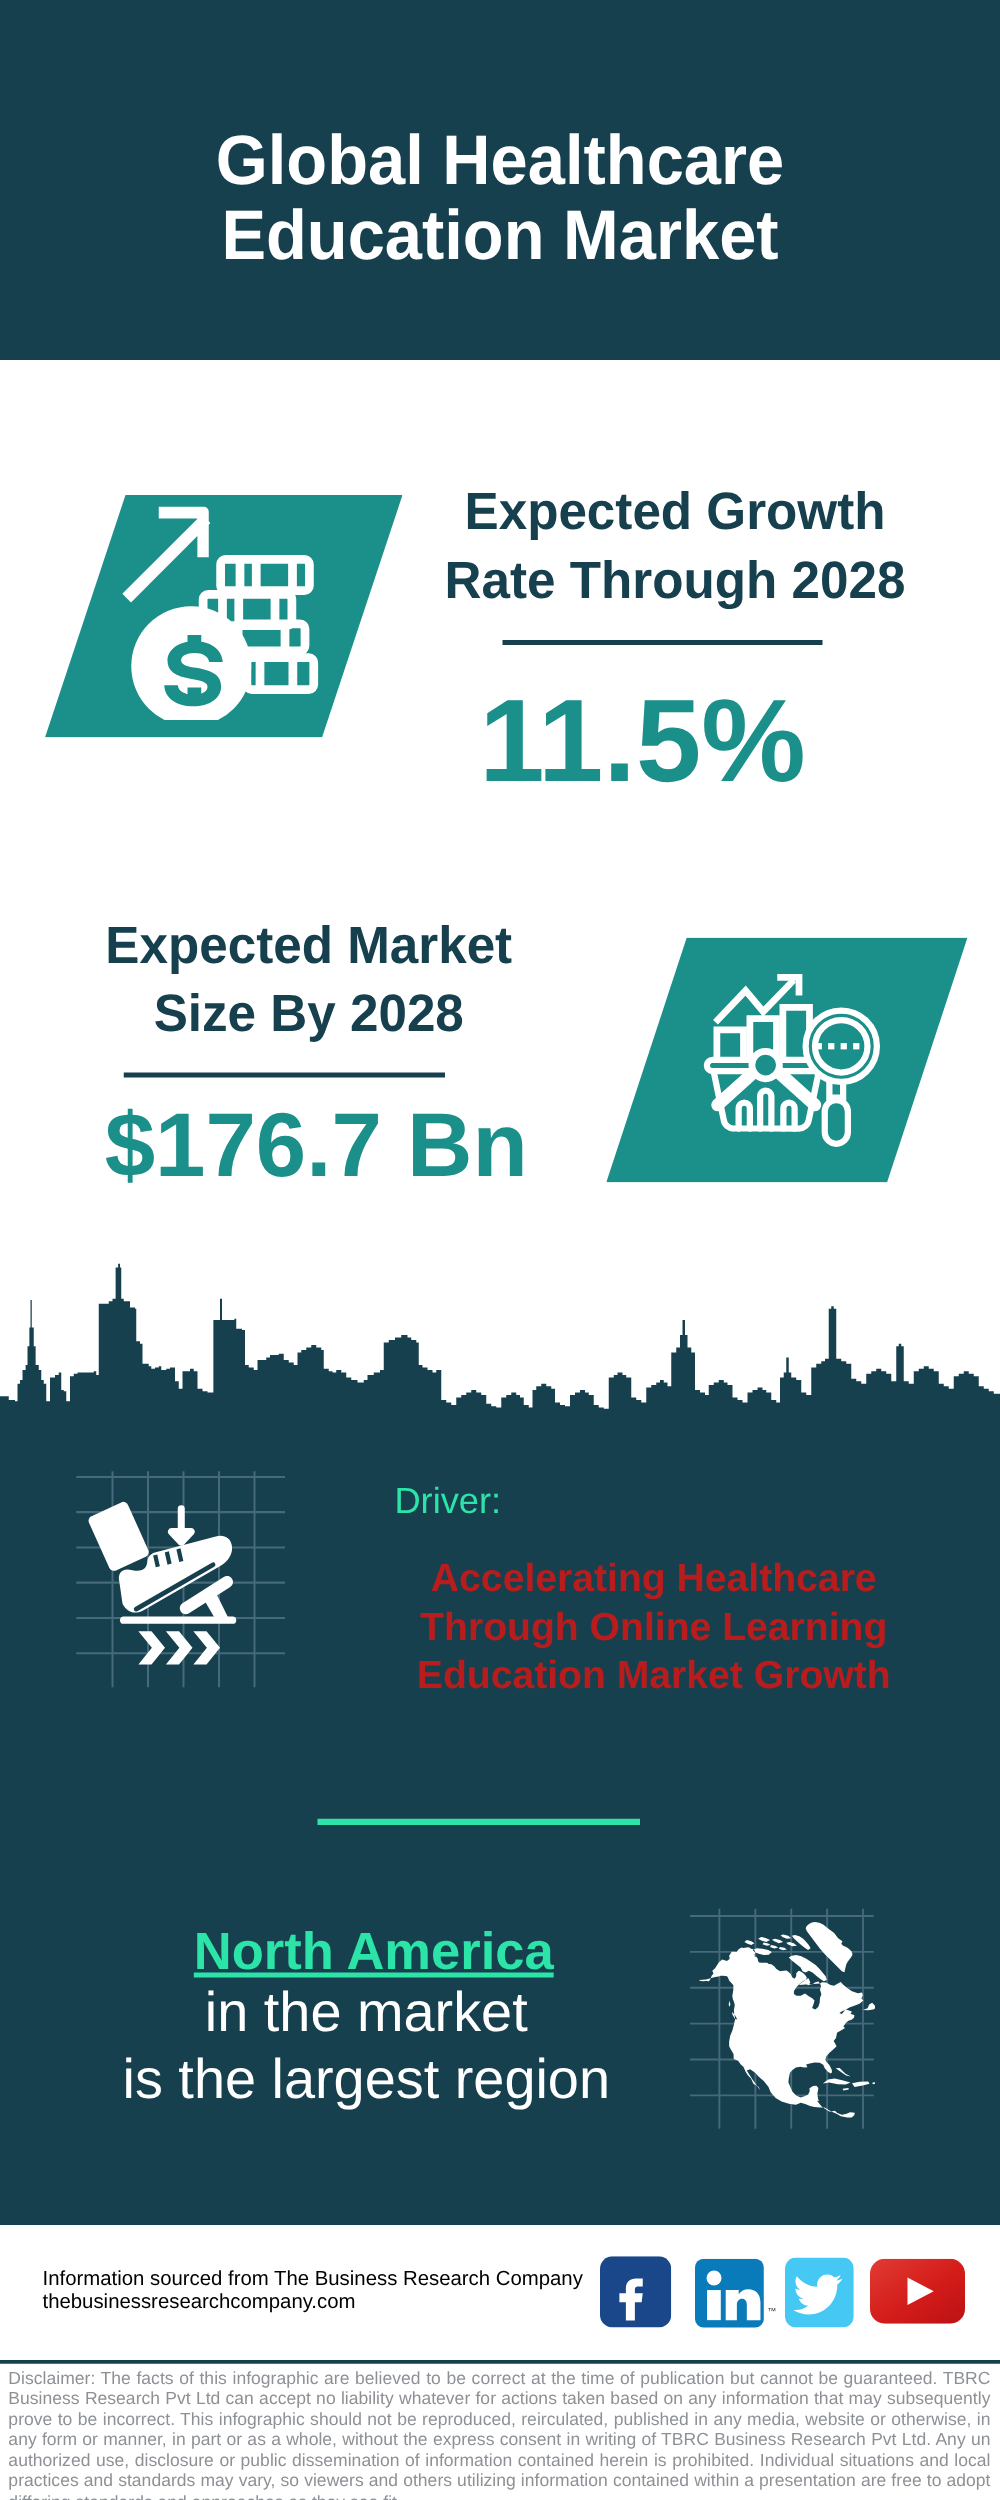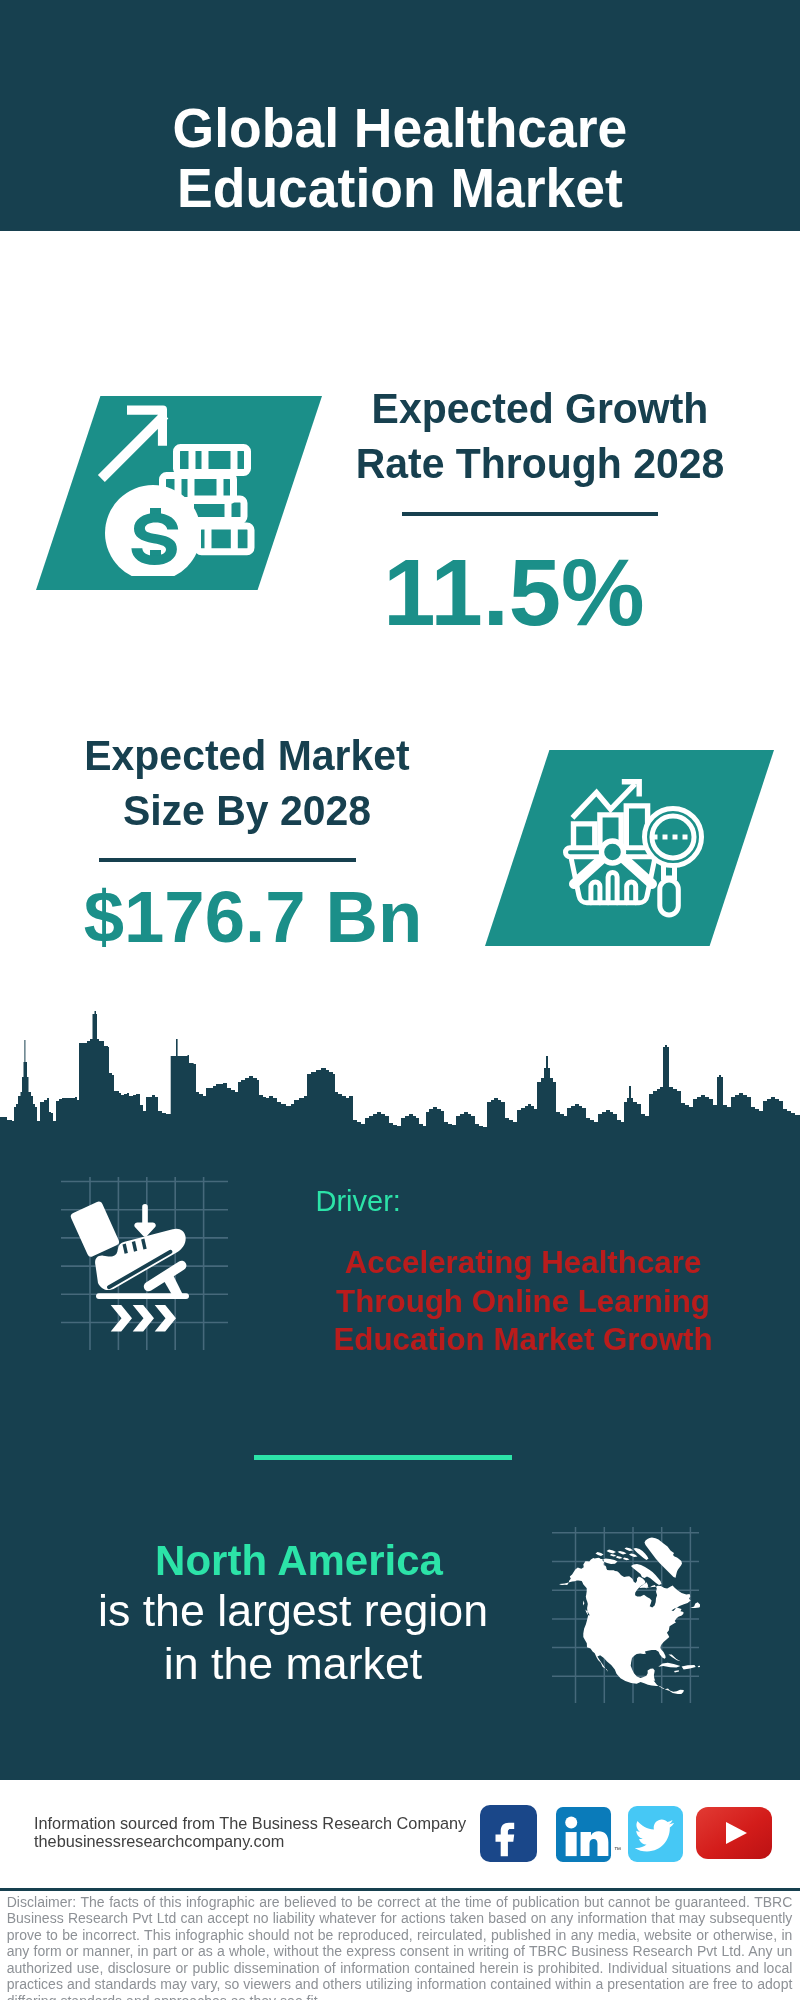--- a/index.html
+++ b/index.html
@@ -1,43 +1,43 @@
 <!DOCTYPE html>
 <html><head>
 <meta charset="utf-8">
 <style>
   html,body{margin:0;padding:0;}
   body{width:800px;height:2000px;background:#ffffff;font-family:"Liberation Sans",sans-serif;overflow:hidden;}
   .page{position:relative;width:800px;height:2000px;background:#fff;}
 
   
-  .hdr{position:absolute;left:0;top:0;width:800px;height:231px;background:#17404f;}
+  .hdr{position:absolute;left:0;top:0;width:800px;height:288px;background:#17404f;}
   .hdr-title{position:absolute;left:0;top:98px;width:800px;text-align:center;color:#fff;font-weight:bold;font-size:56px;line-height:60px;transform:scaleX(0.955);transform-origin:center top;}
 
   
   .para{position:absolute;background:#1b8f89;clip-path:polygon(64.4px 0, 100% 0, calc(100% - 64.4px) 100%, 0 100%);}
 
   
   .stat-label{position:absolute;color:#17404f;font-weight:bold;font-size:42px;line-height:55px;text-align:center;transform:scaleX(0.975);transform-origin:center top;white-space:nowrap;}
   .stat-rule{position:absolute;height:4px;background:#17404f;}
   .stat-value{position:absolute;color:#1b8f89;font-weight:bold;line-height:1;text-align:center;white-space:nowrap;}
 
   
   .darkmid{position:absolute;left:0;width:800px;background:#17404f;}
 
   .drv-h{position:absolute;color:#2ce3a8;font-weight:normal;font-size:29px;line-height:39px;text-align:left;}
   .drv-b{position:absolute;color:#b91c1c;font-weight:bold;font-size:31.3px;line-height:38.6px;text-align:center;white-space:nowrap;}
   .mid-rule{position:absolute;height:5px;background:#2ce3a8;}
-  .reg-h{position:absolute;color:#2ce3a8;font-weight:bold;font-size:42px;line-height:42px;text-align:center;white-space:nowrap;}
+  .reg-h{position:absolute;color:#2ce3a8;font-weight:bold;font-size:42px;line-height:42px;text-align:center;white-space:nowrap;text-decoration:underline;}
   .reg-b{position:absolute;color:#fff;font-size:44.7px;line-height:53px;text-align:center;white-space:nowrap;}
 
   
   .ftr{position:absolute;left:0;width:800px;background:#fff;}
   .ftr-line{position:absolute;left:0;width:800px;height:3px;background:#17404f;}
-  .src{position:absolute;color:#404040;font-size:16.3px;line-height:18.4px;white-space:nowrap;}
+  .src{position:absolute;color:#000000;font-size:16.3px;line-height:18.4px;white-space:nowrap;}
   .disc{position:absolute;color:#8d9196;font-size:14px;letter-spacing:0.002em;line-height:16.6px;text-align:justify;word-break:break-all;}
   .social{position:absolute;}
 </style>
 </head>
 <body>
 
 <div class="page">
 
   <div class="hdr">
     <div class="hdr-title">
@@ -194,22 +194,22 @@
       <line x1="552" y1="1561.5" x2="699" y2="1561.5"></line>
       <line x1="552" y1="1590.2" x2="699" y2="1590.2"></line>
       <line x1="552" y1="1618.9" x2="699" y2="1618.9"></line>
       <line x1="552" y1="1647.6" x2="699" y2="1647.6"></line>
       <line x1="552" y1="1676.3" x2="699" y2="1676.3"></line>
     </g>
     <path fill="#ffffff" fill-rule="evenodd" d="M585.4 1561.3 L583.2 1564.8 L583.5 1565.4 L583.7 1567.2 L581.4 1568.7 L579.7 1568.2 L577.8 1567.5 L575.3 1569.6 L573.2 1572.8 L572.1 1574.6 L569.8 1576.6 L570.8 1578.7 L569.3 1580.6 L568.4 1583.2 L567.2 1584.9 L564.9 1584.7 L562.0 1585.0 L559.8 1584.6 L559.3 1583.9 L562.1 1583.7 L564.7 1583.6 L568.5 1582.5 L572.1 1581.5 L574.8 1581.2 L576.7 1580.6 L578.5 1580.6 L580.1 1580.8 L581.7 1580.9 L582.5 1582.4 L583.4 1584.6 L585.2 1586.4 L586.7 1588.2 L586.7 1591.2 L586.3 1594.2 L585.8 1596.6 L586.3 1599.3 L587.2 1601.5 L587.8 1604.1 L587.1 1608.0 L587.3 1610.6 L588.0 1614.0 L588.1 1615.4 L587.0 1620.2 L585.9 1624.3 L584.1 1628.8 L583.3 1633.4 L583.3 1636.9 L584.8 1639.7 L586.8 1643.2 L587.0 1647.2 L590.5 1648.5 L592.6 1651.6 L594.7 1653.3 L596.5 1657.3 L598.1 1659.9 L600.8 1662.7 L602.7 1667.0 L606.8 1669.3 L608.2 1672.1 L605.8 1669.0 L602.4 1664.1 L599.3 1659.4 L597.4 1656.4 L600.1 1655.3 L603.9 1657.9 L607.0 1661.4 L611.2 1665.0 L614.8 1669.5 L616.5 1673.7 L620.5 1678.3 L625.3 1681.1 L631.1 1682.9 L636.7 1683.7 L640.6 1682.1 L644.2 1683.2 L648.0 1684.7 L651.6 1685.5 L656.3 1686.0 L659.7 1685.9 L662.6 1687.8 L665.5 1689.4 L669.6 1691.1 L672.6 1692.9 L677.8 1694.0 L681.3 1693.9 L683.4 1692.1 L683.8 1690.1 L680.1 1689.8 L676.7 1691.2 L673.4 1691.8 L669.8 1690.4 L668.0 1688.6 L665.8 1688.9 L663.5 1689.1 L660.6 1687.3 L657.1 1684.9 L653.6 1680.6 L655.2 1680.7 L654.5 1679.1 L654.1 1677.0 L653.9 1674.9 L654.4 1672.4 L654.7 1670.4 L653.1 1668.6 L650.4 1668.8 L647.6 1670.6 L647.7 1673.2 L646.4 1675.8 L643.5 1677.0 L640.5 1677.9 L636.9 1676.4 L634.0 1673.3 L632.4 1669.9 L630.7 1665.8 L631.1 1662.4 L632.0 1658.0 L634.2 1655.8 L636.7 1653.9 L640.2 1653.4 L643.3 1654.0 L645.9 1653.8 L644.9 1651.5 L647.8 1650.8 L651.6 1650.0 L655.8 1650.1 L658.6 1651.7 L659.8 1654.6 L662.3 1657.4 L664.6 1658.8 L665.6 1657.8 L665.4 1655.7 L663.5 1651.9 L661.2 1649.6 L660.3 1647.7 L661.1 1645.0 L663.6 1642.1 L665.9 1640.1 L669.3 1637.0 L668.0 1634.6 L666.9 1632.8 L668.8 1630.4 L669.2 1628.3 L669.6 1626.2 L672.0 1624.8 L674.4 1623.3 L676.0 1622.4 L674.7 1621.1 L676.6 1618.3 L678.8 1616.5 L681.3 1615.8 L683.3 1614.0 L683.5 1612.0 L680.5 1611.2 L681.5 1609.1 L677.5 1607.7 L674.4 1608.5 L671.5 1610.4 L673.4 1611.1 L676.0 1608.2 L679.5 1606.0 L683.9 1604.3 L687.6 1602.9 L690.7 1600.4 L689.1 1598.8 L690.3 1596.2 L689.6 1594.0 L686.3 1594.6 L681.6 1593.0 L677.5 1590.2 L674.4 1587.6 L672.6 1585.6 L670.7 1586.6 L667.2 1588.5 L664.4 1588.0 L660.8 1585.9 L657.7 1585.8 L656.0 1586.8 L656.8 1588.8 L656.0 1591.7 L657.1 1595.3 L656.0 1598.3 L655.7 1602.1 L654.6 1605.5 L652.2 1607.6 L649.7 1606.3 L651.0 1602.7 L651.6 1600.4 L649.8 1598.5 L647.0 1596.9 L644.0 1594.8 L640.5 1596.6 L637.2 1596.6 L635.1 1595.2 L635.2 1592.7 L637.1 1589.8 L639.2 1587.6 L641.3 1585.6 L644.4 1584.0 L646.6 1582.3 L647.7 1584.4 L648.2 1586.2 L646.9 1587.8 L645.1 1587.6 L643.5 1586.6 L646.3 1588.2 L649.9 1587.3 L652.3 1585.8 L654.7 1585.1 L656.0 1586.8 L639.2 1588.0 L641.2 1586.0 L644.1 1584.3 L645.5 1582.2 L644.6 1580.5 L642.7 1578.6 L640.6 1577.2 L638.9 1576.5 L637.0 1578.6 L637.0 1580.8 L635.7 1582.9 L633.7 1581.8 L632.6 1579.1 L630.9 1577.5 L629.2 1576.3 L626.8 1576.5 L624.1 1577.0 L622.4 1576.0 L620.9 1574.9 L619.7 1573.4 L618.5 1572.3 L617.1 1571.3 L615.0 1571.1 L613.7 1570.2 L611.5 1570.2 L609.2 1570.2 L607.2 1569.9 L606.4 1568.6 L606.2 1566.9 L605.4 1565.7 L603.8 1565.2 L603.7 1563.6 L604.3 1561.6 L603.7 1560.5 L603.5 1559.1 L602.1 1559.1 L600.6 1559.0 L599.9 1558.2 L598.4 1557.8 L594.7 1558.4 L593.3 1557.9 L590.9 1559.4 L589.3 1561.6 L587.3 1561.3 L585.4 1561.3 Z M651.9 1537.5 L655.5 1538.2 L658.5 1539.5 L661.0 1541.5 L663.5 1543.5 L665.5 1545.0 L667.5 1546.5 L669.0 1548.5 L670.5 1550.5 L672.5 1552.0 L674.0 1553.0 L673.0 1555.0 L674.5 1556.5 L677.0 1557.5 L679.0 1559.0 L681.3 1561.1 L682.0 1563.5 L681.0 1565.5 L679.5 1567.5 L678.0 1569.5 L677.0 1571.5 L676.5 1573.5 L676.0 1575.5 L675.6 1577.8 L673.5 1577.0 L671.5 1575.0 L669.5 1573.0 L667.5 1571.0 L665.5 1569.0 L663.5 1567.0 L661.5 1565.0 L659.5 1563.0 L657.8 1561.0 L656.0 1559.0 L654.5 1557.0 L653.0 1555.0 L651.5 1553.0 L650.0 1551.0 L648.5 1549.0 L647.0 1547.0 L645.5 1545.0 L644.5 1542.5 L645.5 1540.5 L647.5 1539.0 L649.5 1538.0 L651.9 1537.5 Z M637.0 1564.0 L641.0 1565.0 L645.0 1567.0 L649.0 1569.5 L652.5 1572.0 L655.5 1575.0 L658.0 1578.0 L660.5 1581.0 L661.5 1584.0 L659.0 1585.0 L656.0 1583.0 L653.0 1580.5 L650.0 1578.0 L647.0 1576.5 L644.5 1578.0 L642.0 1577.0 L640.5 1574.0 L638.0 1572.0 L635.5 1570.0 L633.0 1568.0 L631.0 1566.0 L633.5 1564.5 L637.0 1564.0 Z M605.5 1558.5 L610.0 1559.0 L614.5 1560.0 L617.5 1561.5 L615.0 1563.8 L611.0 1564.0 L607.0 1563.0 L603.5 1561.5 L602.0 1559.8 L605.5 1558.5 Z M597.5 1552.0 L601.0 1553.0 L603.5 1554.5 L601.0 1556.0 L598.0 1555.0 L595.5 1553.5 L597.5 1552.0 Z M636.0 1548.0 L639.5 1549.0 L642.5 1551.0 L645.0 1553.5 L647.0 1556.0 L648.5 1558.5 L646.5 1560.0 L643.5 1558.0 L640.5 1555.5 L637.5 1553.0 L635.0 1550.5 L633.5 1548.5 L636.0 1548.0 Z M609.0 1549.5 L613.0 1550.5 L616.0 1552.0 L613.0 1553.5 L609.5 1552.5 L606.5 1551.0 L609.0 1549.5 Z M690.3 1607.9 L694.1 1606.5 L695.3 1603.6 L697.7 1602.2 L700.9 1605.4 L699.3 1607.4 L694.9 1608.1 L690.3 1607.9 Z M658.3 1666.8 L662.5 1663.5 L667.8 1662.7 L673.7 1664.1 L680.4 1665.9 L676.5 1667.6 L670.3 1667.3 L663.3 1665.9 L658.3 1666.8 Z M681.6 1666.5 L687.7 1665.3 L694.5 1665.1 L695.7 1667.0 L690.0 1668.4 L683.6 1669.5 L681.6 1666.5 Z M674.1 1671.0 L678.8 1670.3 L679.0 1671.5 L674.8 1672.4 L674.1 1671.0 Z M697.7 1666.1 L701.4 1665.5 L701.6 1666.6 L698.4 1667.3 L697.7 1666.1 Z M668.5 1654.5 L671.7 1654.4 L676.4 1658.9 L680.6 1661.2 L676.9 1660.3 L672.2 1657.2 L668.5 1654.5 Z M585.4 1609.4 L587.8 1611.7 L589.8 1615.6 L587.9 1614.9 L586.1 1611.9 L585.4 1609.4 Z M583.7 1600.6 L584.3 1603.3 L583.7 1605.6 L582.9 1603.5 L583.7 1600.6 Z M620.0 1551.0 L624.0 1552.0 L626.5 1553.5 L623.0 1554.5 L619.5 1553.0 L617.5 1551.8 Z M626.5 1547.5 L630.5 1548.5 L633.0 1550.5 L629.5 1551.0 L626.0 1549.5 L624.5 1548.2 Z M631.5 1553.5 L635.0 1554.5 L637.5 1556.5 L634.0 1557.0 L630.5 1555.5 L629.0 1554.2 Z M617.0 1556.0 L620.5 1556.8 L622.5 1558.0 L619.5 1558.8 L616.0 1557.5 Z M624.0 1557.5 L627.5 1558.2 L629.5 1559.5 L626.5 1560.2 L623.0 1559.0 Z M611.0 1554.0 L614.5 1554.8 L616.5 1556.0 L613.5 1556.6 L610.0 1555.3 Z"></path>
   </svg>
   <div class="reg-h" style="left:99px;top:1540px;width:400px;">North America</div>
   <div class="reg-b" style="left:93px;top:1584px;width:400px;">
+    <div>in the market</div>
     <div>is the largest region</div>
-    <div>in the market</div>
   </div>
 
   <div class="ftr" style="top:1780px;height:220px;"></div>
   <div class="ftr-line" style="top:1888px;"></div>
   <div class="src" style="left:34px;top:1814px;width:450px;">
     <div>Information sourced from The Business Research Company</div>
     <div>thebusinessresearchcompany.com</div>
   </div>
   <div class="social" style="left:0px;top:0px;">
     <svg viewBox="0 0 57 57" style="position:absolute;left:480px;top:1805px;width:57px;height:57px;">

